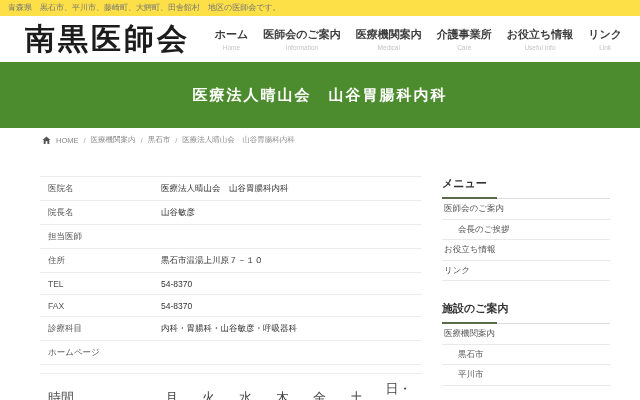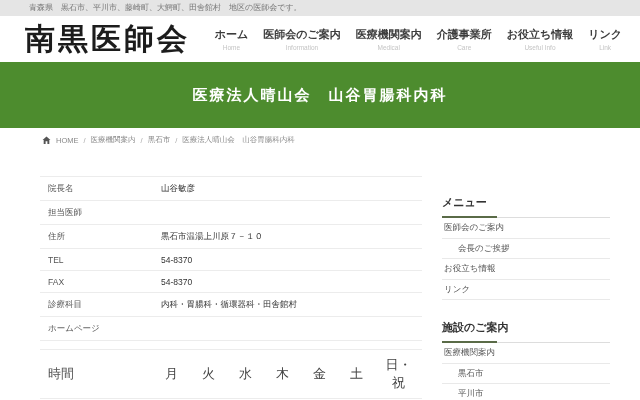--- a/index.html
+++ b/index.html
@@ -1,20 +1,20 @@
 <!DOCTYPE html>
 <html><head>
 <meta charset="utf-8">
 <style>
   * { margin:0; padding:0; box-sizing:border-box; }
   html,body { width:640px; height:400px; overflow:hidden; background:#fff;
     font-family:"Liberation Sans","DejaVu Sans",sans-serif; }
 
-  .topbar { height:16px; background:#e5e5e5; font-size:8px; color:#777;
-    line-height:16px; padding-left:29px; }
+  .topbar { height:16px; background:#fde047; font-size:8px; color:#777;
+    line-height:16px; padding-left:8px; }
 
   .header { height:46px; display:flex; align-items:center; padding:0 18px 0 25px; background:#fff; }
   .logo { font-family:"DejaVu Serif","Liberation Serif",serif; font-size:30px;
     color:#1c1c1c; letter-spacing:3px; font-weight:600; cursor:pointer; }
   .nav { margin-left:auto; display:flex; gap:15px; }
   .nav-item { text-align:center; cursor:pointer; }
   .nav-label { font-size:11px; font-weight:bold; color:#3c3c3c; white-space:nowrap; }
   .nav-sub { font-size:6.5px; color:#c4c4c4; margin-top:2px; }
 
   .banner { height:66px; background:#4d8c2e; display:flex; align-items:center; justify-content:center; }
@@ -38,21 +38,21 @@
   .schedule { margin-top:8px; }
   .schedule td { border-top:1px solid #ececec; border-bottom:1px solid #ececec;
     padding:6px 8px; font-size:13px; text-align:center; color:#444; height:20px; }
   .schedule td.time-col { text-align:left; width:113px; color:#555; }
   .schedule td.daycell { width:37px; }
   .schedule td.mark { color:#999; }
 
   .sidebar { width:168px; margin-left:20px; }
   .side-section + .side-section { margin-top:20px; }
   .side-title { font-size:11px; font-weight:bold; color:#333; padding-bottom:7px;
-    border-bottom:1px solid #ddd; position:relative;margin-top:19px; }
+    border-bottom:1px solid #ddd; position:relative; }
   .side-title::after { content:""; position:absolute; left:0; bottom:-1px;
     width:55px; height:2px; background:#5a6b47; }
   .side-item { padding:5px 2px; border-bottom:1px solid #e9e9e9; font-size:8.5px;
     color:#555; cursor:pointer; line-height:9.5px; }
   .side-item.indent { padding-left:16px; }
 </style>
 </head>
 <body>
 
 <div class="topbar">青森県　黒石市、平川市、藤崎町、大鰐町、田舎館村　地区の医師会です。</div>
@@ -106,20 +106,24 @@
       <span class="crumb-sep">/</span>
       <span class="crumb">医療法人晴山会　山谷胃腸科内科</span>
     </span>
 </div>
 
 <div class="main">
   <div class="content">
     <table class="detail-table">
       <tbody>
           <tr>
+     <td class="lbl">医院名</td>
+     <td class="val">医療法人晴山会　山谷胃腸科内科</td>
+   </tr>
+          <tr>
      <td class="lbl">院長名</td>
      <td class="val">山谷敏彦</td>
    </tr>
           <tr>
      <td class="lbl">担当医師</td>
      <td class="val"></td>
    </tr>
           <tr>
      <td class="lbl">住所</td>
      <td class="val">黒石市温湯上川原７－１０</td>
@@ -127,21 +131,21 @@
           <tr>
      <td class="lbl">TEL</td>
      <td class="val">54-8370</td>
    </tr>
           <tr>
      <td class="lbl">FAX</td>
      <td class="val">54-8370</td>
    </tr>
           <tr>
      <td class="lbl">診療科目</td>
-     <td class="val">内科・胃腸科・循環器科・田舎館村</td>
+     <td class="val">内科・胃腸科・山谷敏彦・呼吸器科</td>
    </tr>
           <tr>
      <td class="lbl">ホームページ</td>
      <td class="val"></td>
    </tr>
         </tbody>
     </table>
     <table class="schedule">
       <tbody>
           <tr>

